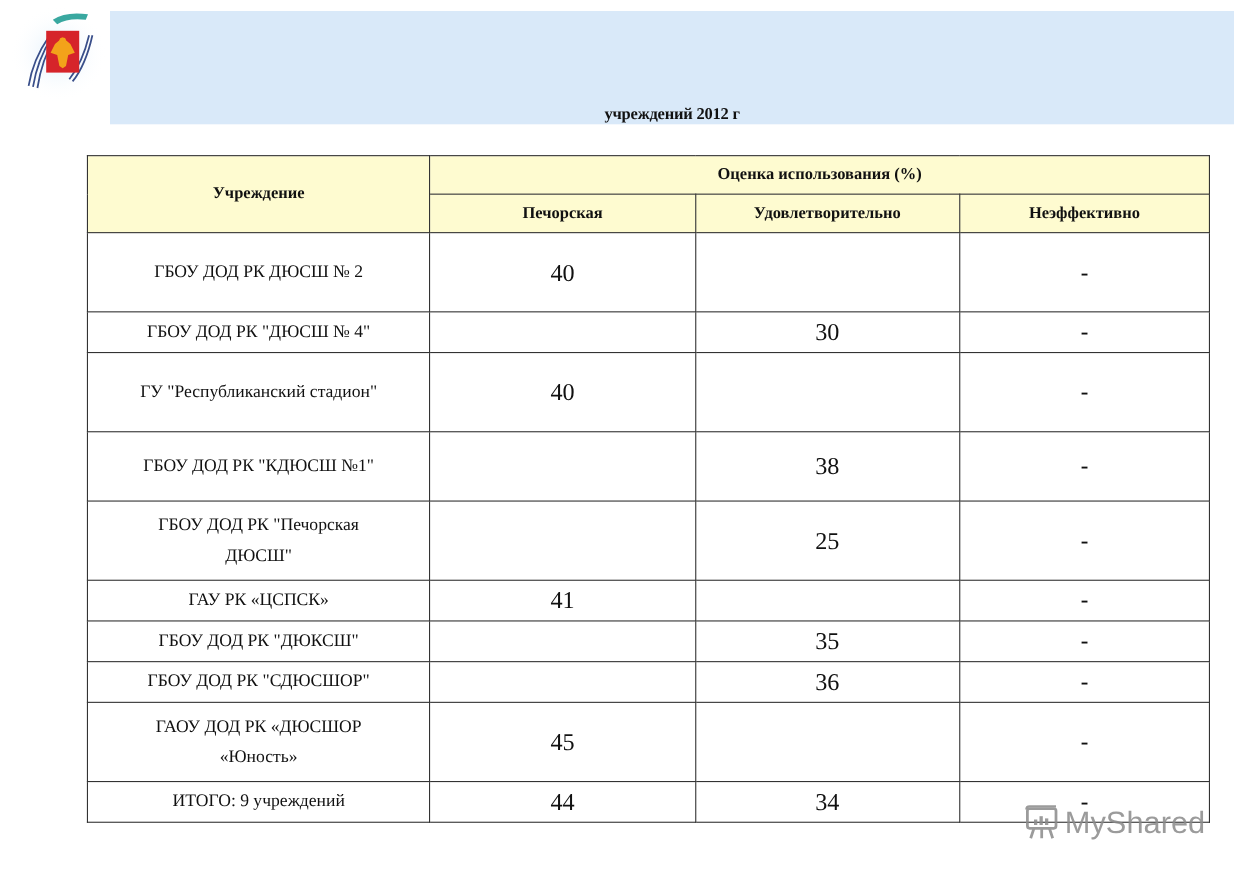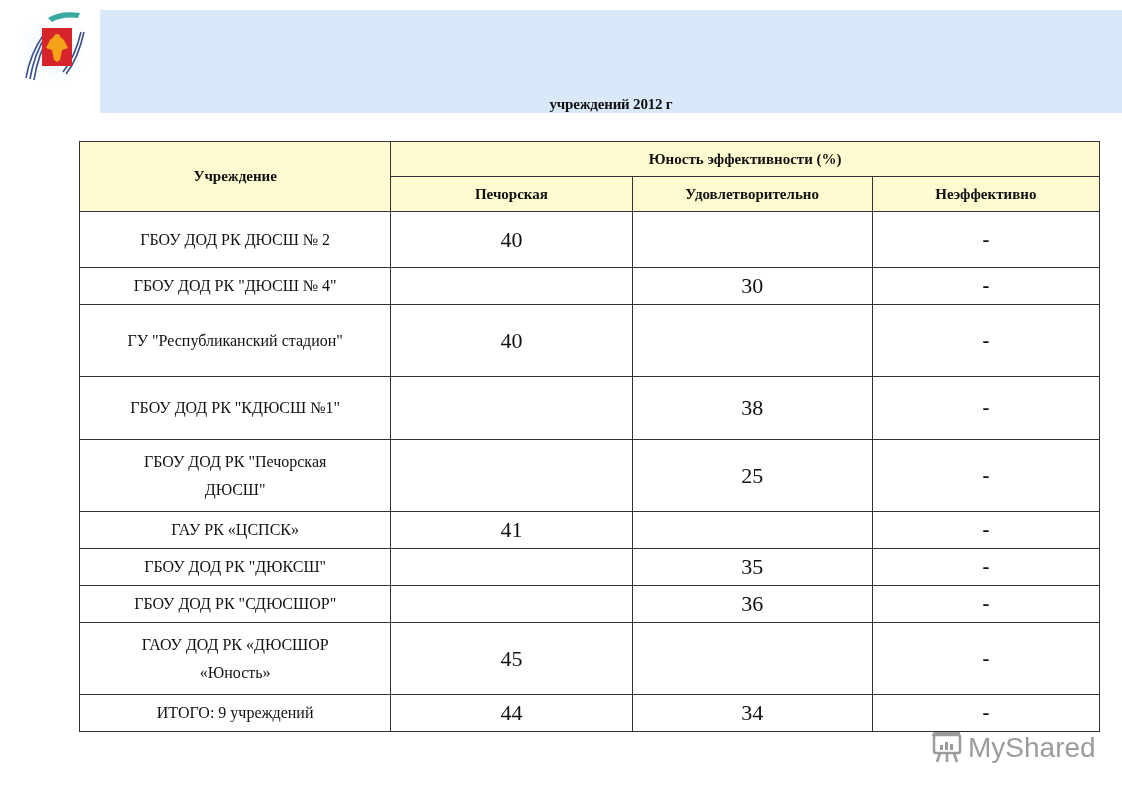--- a/index.html
+++ b/index.html
@@ -144,30 +144,30 @@
 <table class="eval">
   <colgroup>
     <col class="col-inst">
     <col class="col-eff">
     <col class="col-sat">
     <col class="col-ineff">
   </colgroup>
   <thead>
     <tr style="height:35px">
       <th rowspan="2">Учреждение</th>
-      <th colspan="3">Юность эффективности (%)</th>
+      <th colspan="3">Оценка использования (%)</th>
     </tr>
     <tr style="height:35px">
       <th>Печорская</th>
       <th>Удовлетворительно</th>
       <th>Неэффективно</th>
     </tr>
   </thead>
   <tbody>
-    <tr style="height:56px">
+    <tr style="height:72px">
       <td class="inst">ГБОУ ДОД РК ДЮСШ № 2</td>
       <td class="num">40</td>
       <td class="num"></td>
       <td class="dash">-</td>
     </tr>
     <tr style="height:37px">
       <td class="inst">ГБОУ ДОД РК "ДЮСШ № 4"</td>
       <td class="num"></td>
       <td class="num">30</td>
       <td class="dash">-</td>

